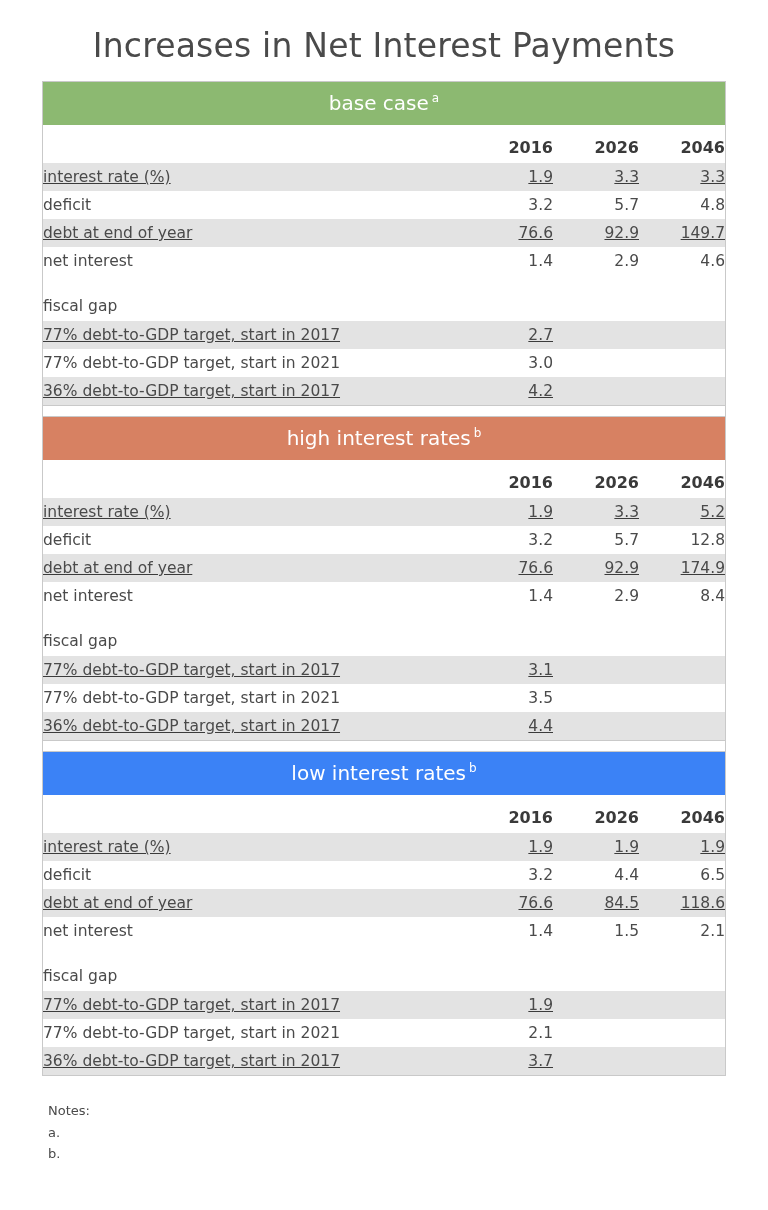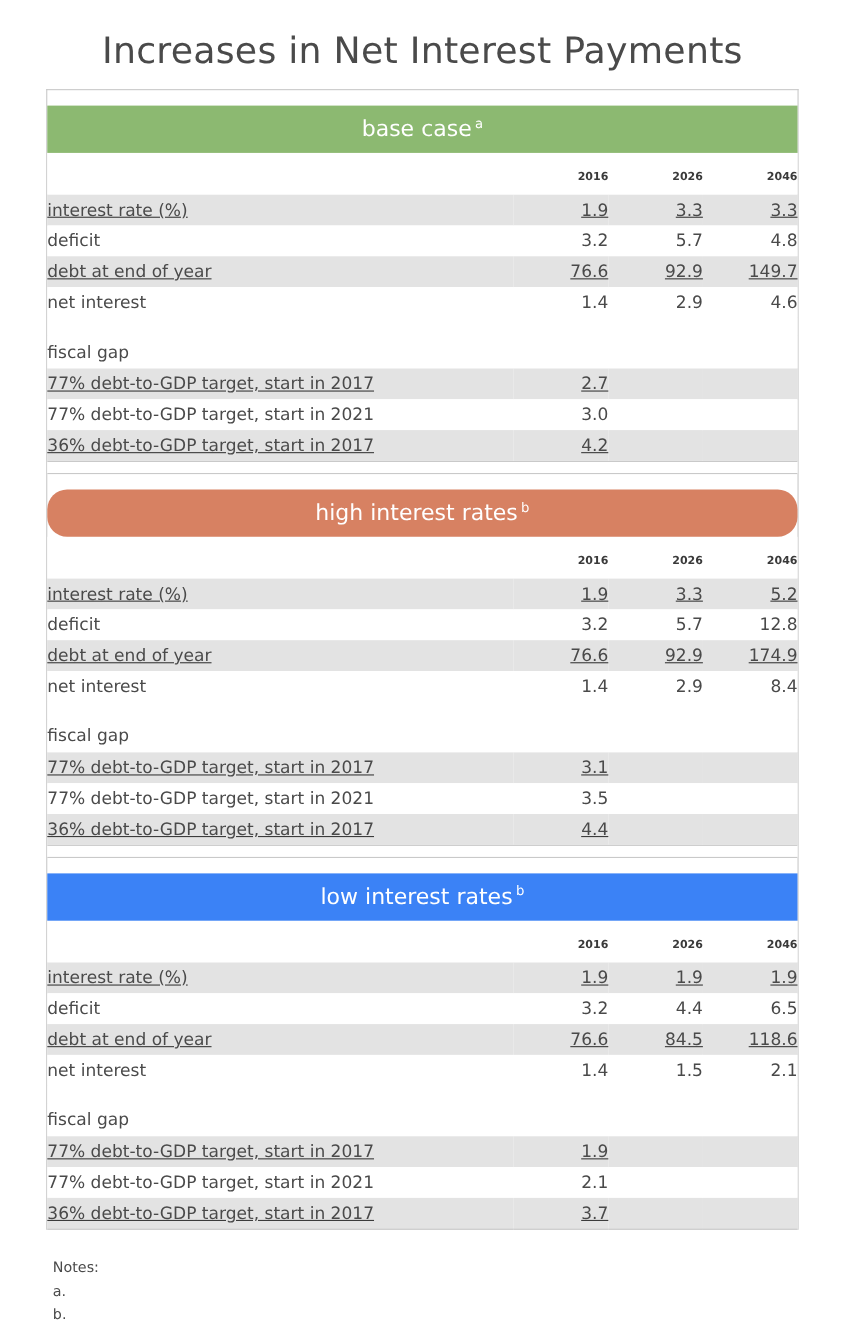--- a/index.html
+++ b/index.html
@@ -29,21 +29,20 @@
     padding-bottom: 16px;
     letter-spacing: 0.2px;
   }
   .table-wrap {
     margin: 0 42px;
     border: 1px solid #c9c9c9;
     border-bottom: none;
   }
   .panel {
     width: 100%;
-    margin-top: 14px;
   }
   .panel-header {
     text-align: center;
     color: #ffffff;
     font-size: 20px;
     font-weight: 400;
     padding: 9px 0 10px 0;
     position: relative;
   }
   .panel-header .sup {
@@ -69,21 +68,21 @@
   td.num {
     text-align: right;
     padding-right: 22px;
     color: #4a4a4a;
     width: 86px;
     white-space: nowrap;
   }
   tr.yearrow td.num {
     font-weight: 700;
     color: #3a3a3a;
-    font-size: 10px;
+    font-size: 16px;
     padding-top: 6px;
   }
   tr.yearrow td {
     height: 32px;
   }
   tr.shade {
     background: #e3e3e3;
     text-decoration: underline;
   }
   tr.plain {
@@ -200,21 +199,21 @@
           <td class="num"></td>
               <td class="num"></td>
         </tr>
       </tbody>
         </table>
     </div>
 
     <div class="panel-sep"></div>
 
     <div class="panel">
-      <div class="panel-header" id="hdr1" style="background: rgb(215, 129, 98); border-radius: 18px;">
+      <div class="panel-header" id="hdr1" style="background: rgb(215, 129, 98);">
         <span>high interest rates</span><span class="sup">b</span>
       </div>
       <table class="grid">
         <tbody>
             <tr class="yearrow plain">
           <td class="label"></td>
           <td class="num">2016</td>
           <td class="num">2026</td>
           <td class="num">2046</td>
         </tr>

